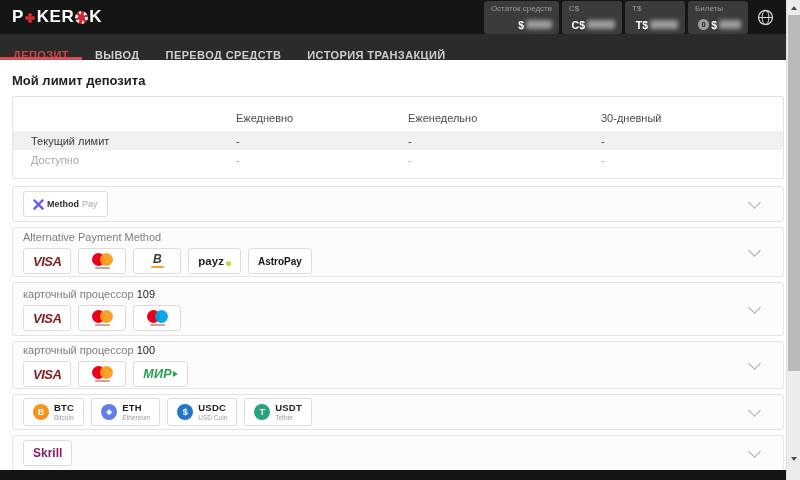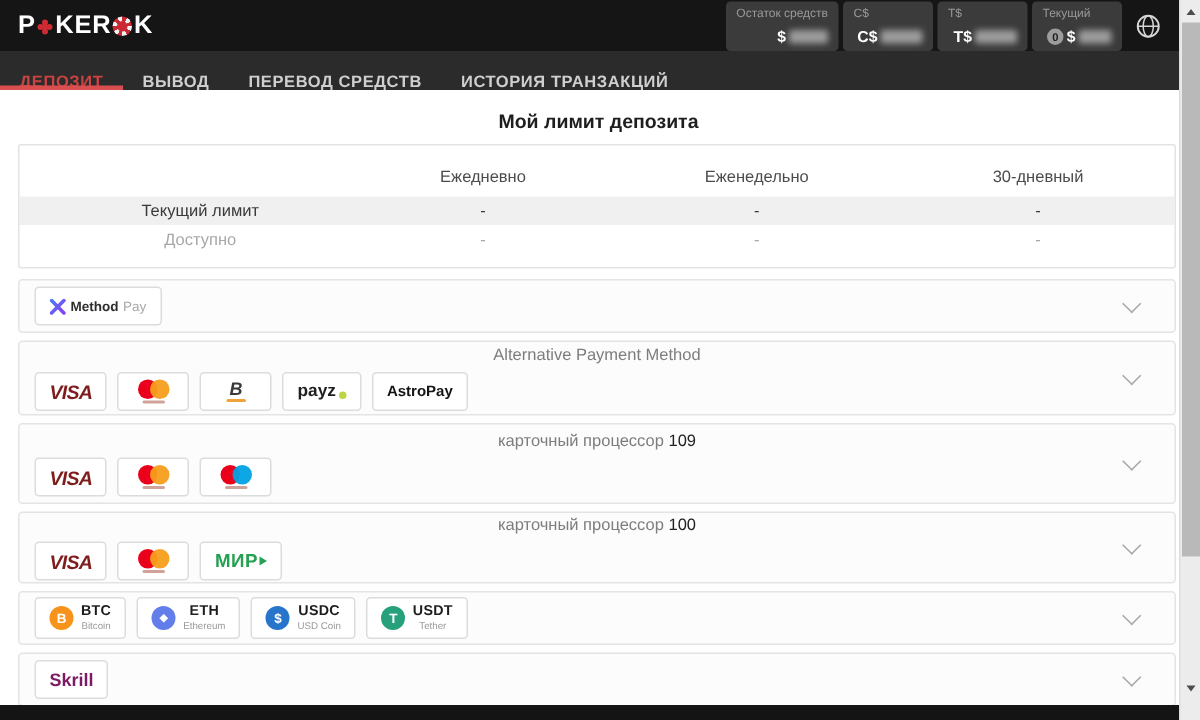--- a/index.html
+++ b/index.html
@@ -33,21 +33,21 @@
   .nav{position:absolute;left:0;top:34px;width:786px;height:26px;background:#2b2b2b;
        display:flex;align-items:stretch;padding-left:13px;box-sizing:border-box;}
   .tab{position:relative;display:flex;align-items:center;padding:0 13px;font-size:11px;font-weight:bold;
        color:#cfcfcf;letter-spacing:.4px;cursor:pointer;white-space:nowrap;margin-top:16px;}
   .tab:first-child{padding-left:0;}
   .tab.active{color:#c94343;}
   .tab.active::after{content:"";position:absolute;left:-3px;right:0;bottom:0;height:3px;background:#d94f4f;}
   .tab:first-child.active::after{left:-13px;}
 
   
-  .content{position:absolute;left:0;top:60px;width:786px;height:411px;background:#fff;text-align:center;}
+  .content{position:absolute;left:0;top:60px;width:786px;height:411px;background:#fff;}
   .page-title{margin:13px 0 8px 12px;font-size:13px;font-weight:bold;color:#1e1e1e;}
 
   .limits-card{margin:0 0 0 12px;width:772px;box-sizing:border-box;border:1px solid #e3e3e3;
                border-radius:2px;background:#fff;padding:8px 0 9px;}
   .t-row{display:grid;grid-template-columns:223px 172px 193px 1fr;align-items:center;}
   .t-row.head{height:26px;font-size:11px;color:#4c4c4c;}
   .t-row.data{height:19px;font-size:11px;color:#3a3a3a;}
   .t-row.data.highlight{background:#f0f0f0;}
   .t-row.data.muted{color:#a8a8a8;}
   .t-cell:first-child{padding-left:18px;}
@@ -74,21 +74,21 @@
   .cc.red{background:#eb001b;}
   .cc.orange{background:#f79e1b;margin-left:-5px;opacity:.95;}
   .cc.blue{background:#00a2e5;margin-left:-5px;opacity:.95;}
   .mc-bar{width:15px;height:2px;border-radius:1px;background:#cfa39a;margin-top:1px;}
   .bbrand{display:flex;flex-direction:column;align-items:center;}
   .bbrand-b{font-size:12px;font-weight:bold;font-style:italic;color:#3a3a3a;line-height:11px;}
   .bbrand-bar{width:13px;height:2px;background:#f0a23c;border-radius:1px;margin-top:1px;}
   .payz{font-size:11.5px;font-weight:bold;color:#1f1f1f;display:flex;align-items:flex-end;}
   .payz-dot{width:5px;height:5px;border-radius:50%;background:#bfd642;margin:0 0 1px 2px;}
   .astro{font-size:10px;font-weight:bold;color:#141414;}
-  .mir{display:flex;align-items:center;font-size:12.5px;font-weight:bold;color:#26a052;letter-spacing:.3px;}
+  .mir{display:flex;align-items:center;font-size:12.5px;font-weight:bold;color:#26a052;letter-spacing:.3px;font-style:italic;}
   .mir-arrow{width:0;height:0;border-top:3.5px solid transparent;border-bottom:3.5px solid transparent;
              border-left:5px solid #26a052;margin-left:1px;}
   .luxon{display:flex;align-items:center;gap:3px;}
   .luxon-name{font-size:9px;font-weight:bold;color:#2d2d2d;}
   .luxon-pay{font-size:9px;color:#a8a8a8;}
   .crypto{display:flex;align-items:center;gap:5px;}
   .c-icon{width:16px;height:16px;border-radius:50%;color:#fff;display:flex;align-items:center;
           justify-content:center;font-weight:bold;font-size:9px;flex:none;}
   .c-texts{display:flex;flex-direction:column;line-height:1;}
   .c-label{font-size:9.5px;font-weight:bold;color:#1d1d1d;letter-spacing:.2px;}
@@ -141,21 +141,21 @@
           </div>
         </div>
         <div class="bal-box">
           <div class="bal-label">T$</div>
           <div class="bal-value">
             <span class="bal-prefix">T$</span>
             <span class="bal-blur" style="width: 28px;"></span>
           </div>
         </div>
         <div class="bal-box">
-          <div class="bal-label">Текущий</div>
+          <div class="bal-label">Билеты</div>
           <div class="bal-value">
             <span class="badge">0</span>
             <span class="bal-prefix">$</span>
             <span class="bal-blur" style="width: 22px;"></span>
           </div>
         </div>
       </div>
     <svg class="globe" width="17" height="17" viewBox="0 0 17 17">
       <circle cx="8.5" cy="8.5" r="7" stroke="#d6d6d6" fill="none" stroke-width="1.3"></circle>
       <ellipse cx="8.5" cy="8.5" rx="3.4" ry="7" stroke="#d6d6d6" fill="none" stroke-width="1"></ellipse>

